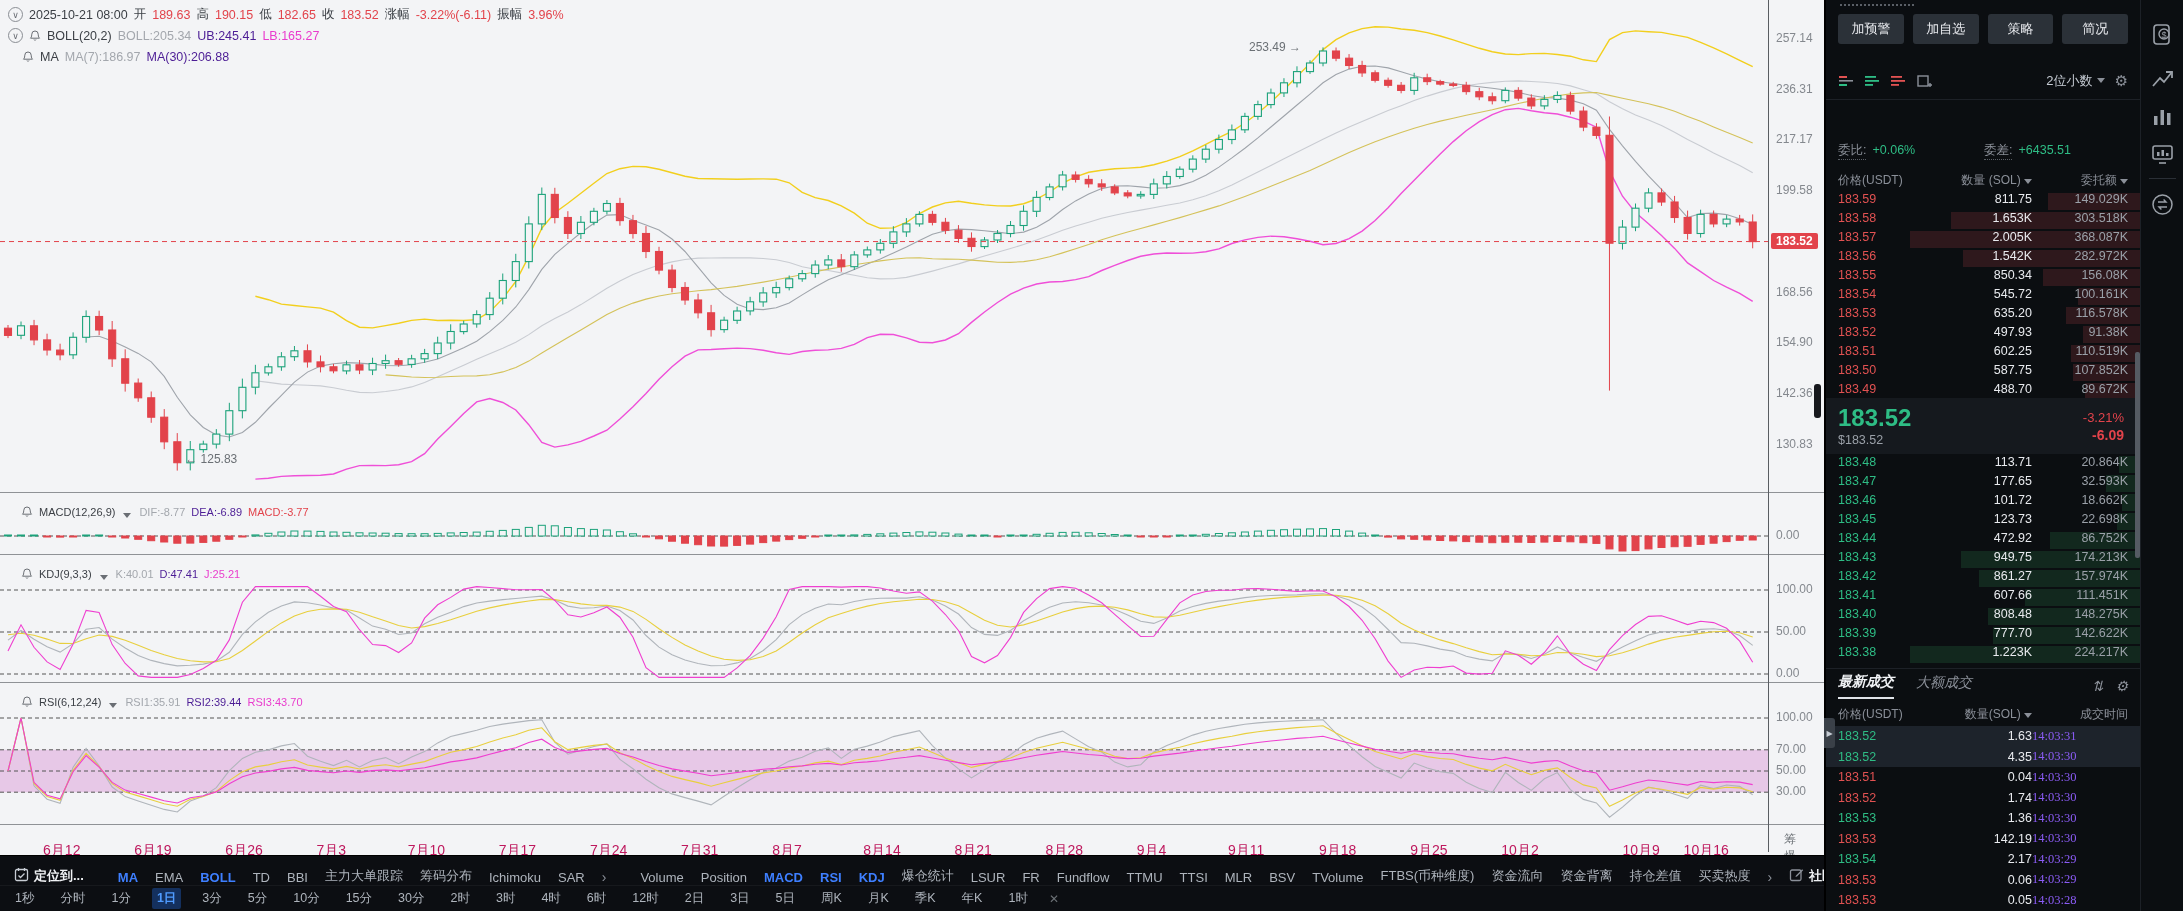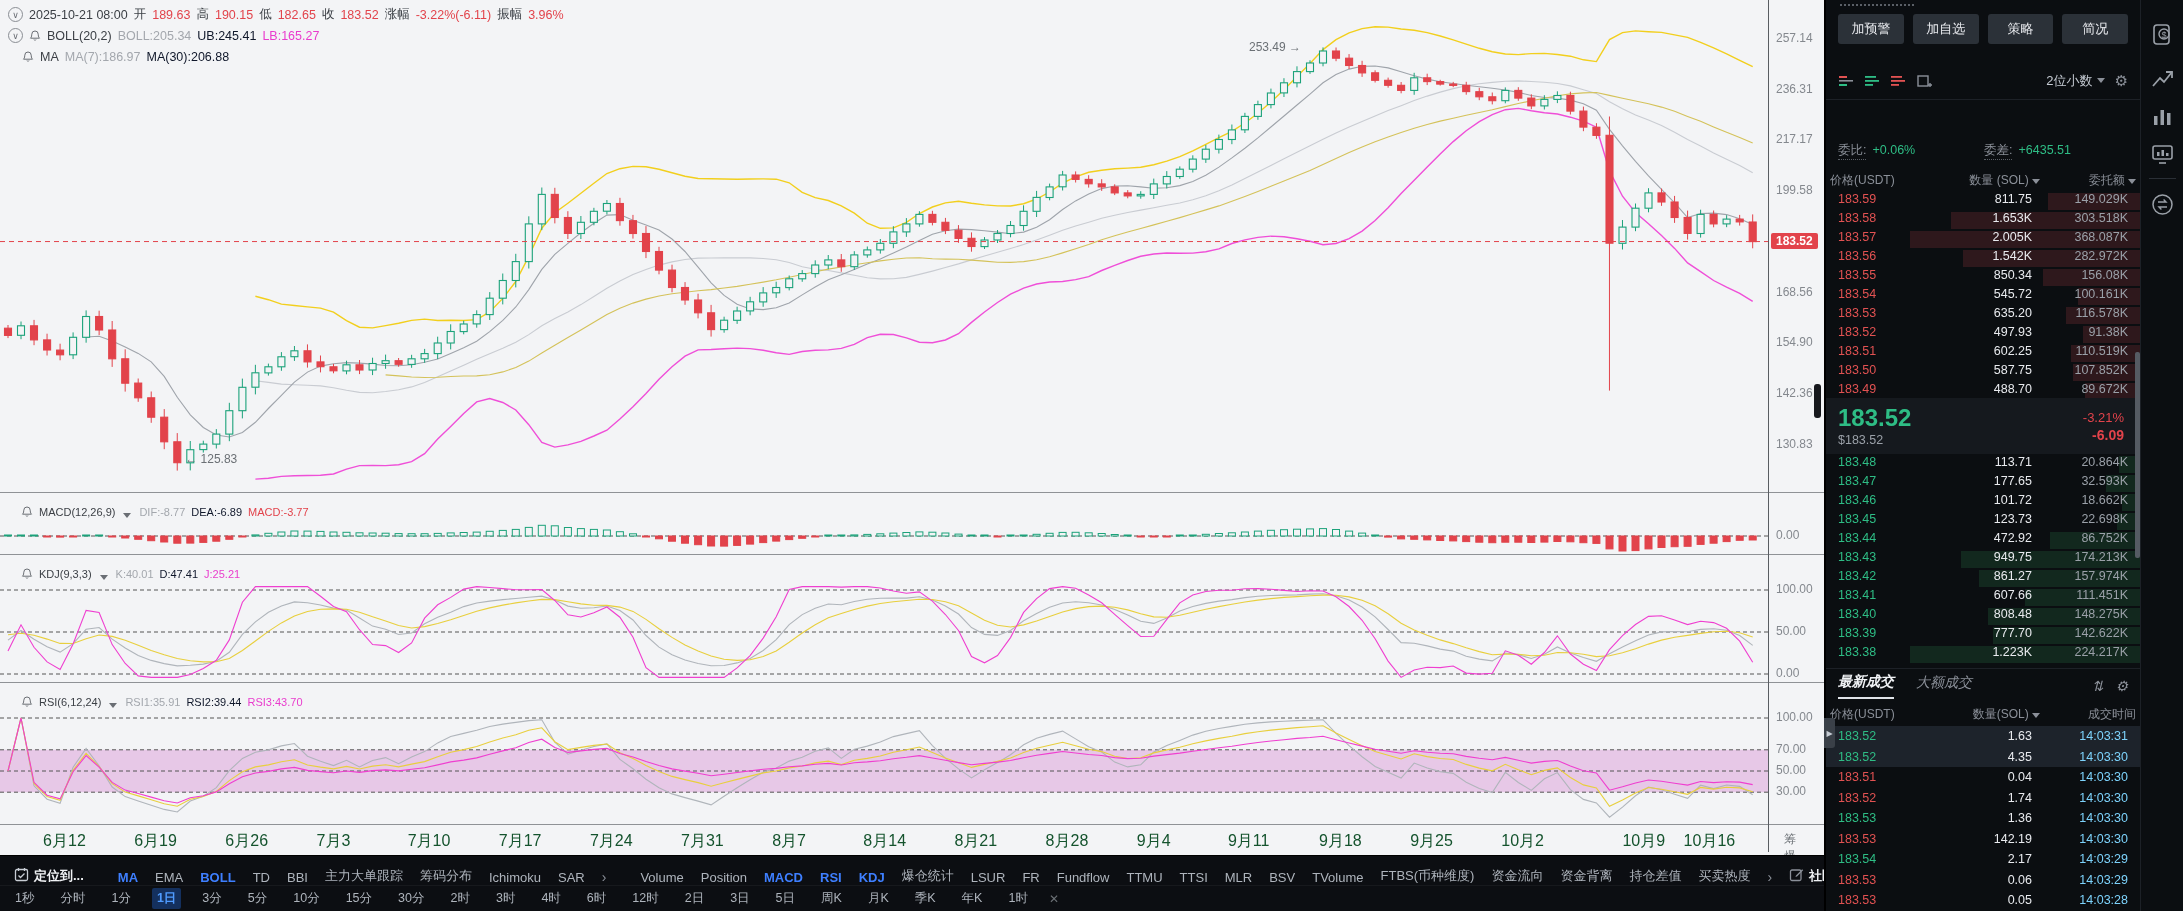--- a/index.html
+++ b/index.html
@@ -13,30 +13,30 @@
   #main-svg { top:0; }
   .hsep { position:absolute; left:0; width:1824px; height:1px; background:#595d62; opacity:.65; z-index:4; }
   #axis-col { position:absolute; left:1768px; top:0; width:56px; height:852px; border-left:1px solid #595d62; z-index:5; }
   .axis-lbl { position:absolute; left:7px; font-size:12px; color:#84888e; white-space:nowrap; }
   .axis-lbl.red { left:2px; background:#e2434b; color:#fff; padding:1px 5px; border-radius:2px; font-weight:bold; }
   #chart-scrollthumb { position:absolute; left:1814px; top:384px; width:7px; height:34px; background:#17191d; border-radius:3px; z-index:6; }
 
   
   .info-row { position:absolute; display:flex; align-items:center; gap:6px; font-size:12.5px; color:#3c4046; z-index:7; white-space:nowrap; }
   .info-row .lab { color:#3c4046; }
-  .r { color:#e2434b; } .y { color:#0f172a; } .m { color:#e93ccd; } .g { color:#a3a7ad; } .dk { color:#3c4046; }
+  .r { color:#e2434b; } .y { color:#4c1d95; } .m { color:#e93ccd; } .g { color:#a3a7ad; } .dk { color:#3c4046; }
   .circ { display:inline-flex; width:15px; height:15px; border:1px solid #8a8e94; border-radius:50%; color:#6a6e74; font-size:9px; align-items:center; justify-content:center; }
   .bell { display:inline-block; width:12px; height:12px; }
   .caret-dn { display:inline-block; width:0; height:0; border-left:4px solid transparent; border-right:4px solid transparent; border-top:5px solid #6a6e74; margin:0 2px; }
   .panel-label { position:absolute; left:21px; height:24px; display:flex; align-items:flex-end; gap:6px; font-size:11px; z-index:7; white-space:nowrap; }
   .anno { position:absolute; font-size:12px; color:#6b7075; z-index:6; white-space:nowrap; }
 
   
   #xaxis { position:absolute; left:0; top:826px; width:1824px; height:26px; z-index:5; }
-  .xlbl { position:absolute; top:5px; font-size:16px; color:#14532d; white-space:nowrap; }
+  .xlbl { position:absolute; top:16px; font-size:14px; color:#be185d; white-space:nowrap; }
   #corner-lbls { position:absolute; left:1784px; top:5px; font-size:12px; color:#6b7075; letter-spacing:8px; }
 
   
   #toolbar1 { position:absolute; left:0; top:855px; width:1824px; height:30px; background:#0c0e12; border-top:1px solid #000;
               display:flex; align-items:flex-end; gap:17px; padding:0 14px; overflow:hidden; z-index:8; }
   #toolbar2 { position:absolute; left:0; top:885px; width:1824px; height:26px; background:#0c0e12; border-top:1px solid #17191d;
               display:flex; align-items:center; gap:16px; padding:0 10px; overflow:hidden; z-index:8; }
   .tb-item { font-size:13px; color:#aeb4bc; cursor:pointer; white-space:nowrap; }
   .tb-item.active { color:#3e7fff; font-weight:bold; }
   .tb-item.bold { color:#f0f2f5; font-weight:bold; }
@@ -58,21 +58,21 @@
   #ob-decimals { margin-left:auto; font-size:13px; color:#c6ccd4; display:flex; align-items:center; gap:4px; }
   .mini-caret { display:inline-block; width:0; height:0; border-left:4px solid transparent; border-right:4px solid transparent; border-top:5px solid #8b9099; }
   .gear { color:#8b9099; font-size:15px; }
   #ob-mainorders { position:absolute; left:12px; top:108px; width:292px; height:28px; display:flex; align-items:center; font-size:13.5px; color:#e8eaee; }
   #ob-toggle { margin-left:auto; width:34px; height:16px; background:#3a4048; border-radius:8px; position:relative; cursor:pointer; }
   #ob-toggle .knob { position:absolute; left:1px; top:1px; width:14px; height:14px; background:#e8eaee; border-radius:50%; }
   #ob-ratio { position:absolute; left:12px; top:142px; width:292px; display:flex; font-size:12.5px; }
   #ob-ratio .pair { width:50%; }
   #ob-ratio .lab { color:#8b9099; border-bottom:1px dotted #5a5f66; padding-bottom:2px; }
   #ob-ratio .val { color:#2ebd85; margin-left:6px; }
-  .ob-head { display:flex; font-size:12px; color:#8b9099; padding:0 4px; align-items:center; }
+  .ob-head { display:flex; font-size:12px; color:#8b9099; padding:0 12px; align-items:center; }
   .ob-head .c1 { width:92px; } .ob-head .c2 { flex:1; text-align:right; } .ob-head .c3 { width:96px; text-align:right; }
   #ob-head1 { position:absolute; left:0; top:170px; width:100%; height:20px; }
   #asks { position:absolute; left:0; top:192px; width:100%; }
   #bids { position:absolute; left:0; top:455px; width:100%; }
   .ob-row { position:relative; height:19px; display:flex; align-items:flex-start; padding:0 12px; font-size:12.5px; cursor:pointer; }
   .ob-row .depth { position:absolute; right:0; top:1px; height:17px; }
   .ob-row.ask .depth { background:#2e181c; }
   .ob-row.bid .depth { background:#12281e; }
   .ob-row .c1 { width:92px; z-index:1; } .ob-row .c2 { flex:1; text-align:right; color:#e8eaee; z-index:1; } .ob-row .c3 { width:96px; text-align:right; color:#9aa0a8; z-index:1; }
   .ob-row.ask .c1 { color:#e25252; } .ob-row.bid .c1 { color:#2ebd85; }
@@ -84,21 +84,21 @@
   #ob-last .chg { font-size:14px; font-weight:bold; color:#e2434b; margin-top:2px; }
   #ob-scrollthumb { position:absolute; left:309px; top:352px; width:5px; height:206px; background:#555b63; border-radius:2px; }
   #trades-tabs { position:absolute; left:0; top:668px; width:100%; height:34px; display:flex; align-items:center; padding:0 12px; gap:22px; border-top:1px solid #1d2127;font-style:italic; }
   .tr-tab { font-size:14px; color:#8b9099; cursor:pointer; padding-bottom:6px; }
   .tr-tab.active { color:#f0f2f5; font-weight:bold; border-bottom:2px solid #dfe3e8; }
   #trades-icons { margin-left:auto; display:flex; gap:12px; color:#8b9099; font-size:14px; }
   #tr-head { position:absolute; left:0; top:704px; width:100%; height:20px; }
   #trades { position:absolute; left:0; top:726px; width:100%; }
   .tr-row { height:20.5px; display:flex; align-items:center; padding:0 12px; font-size:12.5px; cursor:pointer; }
   .tr-row.flash { background:#1d232b; }
-  .tr-row .c1 { width:92px; } .tr-row .c2 { flex:1; text-align:right; color:#e8eaee; } .tr-row .c3 { width:96px; text-align:right; color:#7dd3fc; }
+  .tr-row .c1 { width:92px; } .tr-row .c2 { flex:1; text-align:right; color:#e8eaee; } .tr-row .c3 { width:96px; text-align:left; color:#8b5cf6;font-family:Liberation Serif, serif; }
   .tr-row.buy .c1 { color:#2ebd85; } .tr-row.sell .c1 { color:#e25252; }
 
   
   #collapse-handle { position:absolute; left:1824px; top:718px; width:11px; height:30px; background:#3a4048; border-radius:0 3px 3px 0; display:flex; align-items:center; justify-content:center; color:#c6ccd4; font-size:8px; z-index:9; cursor:pointer; }
 
   
   #strip { position:absolute; left:2140px; top:0; width:43px; height:911px; background:#0b0e11; border-left:1px solid #1d2127; }
   .strip-icon { position:absolute; left:9px; width:25px; height:25px; color:#9aa0a8; cursor:pointer; }
   .strip-sep { position:absolute; left:8px; width:27px; height:1px; background:#2a2f36; }
 </style>

